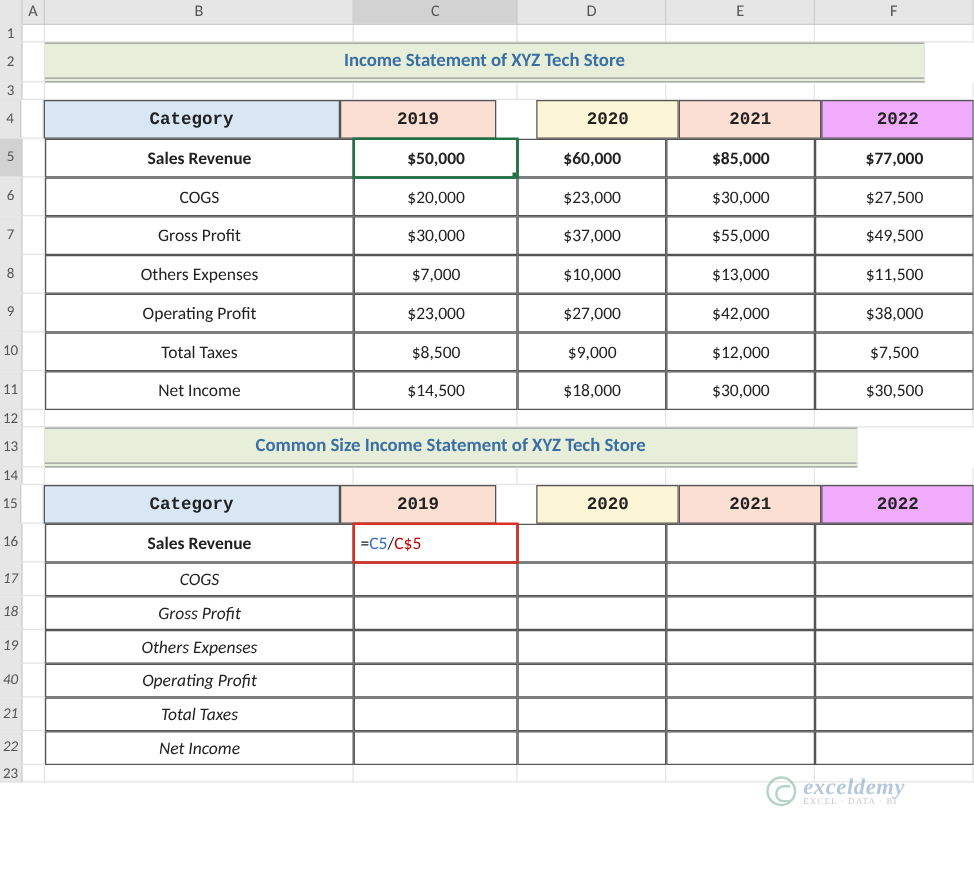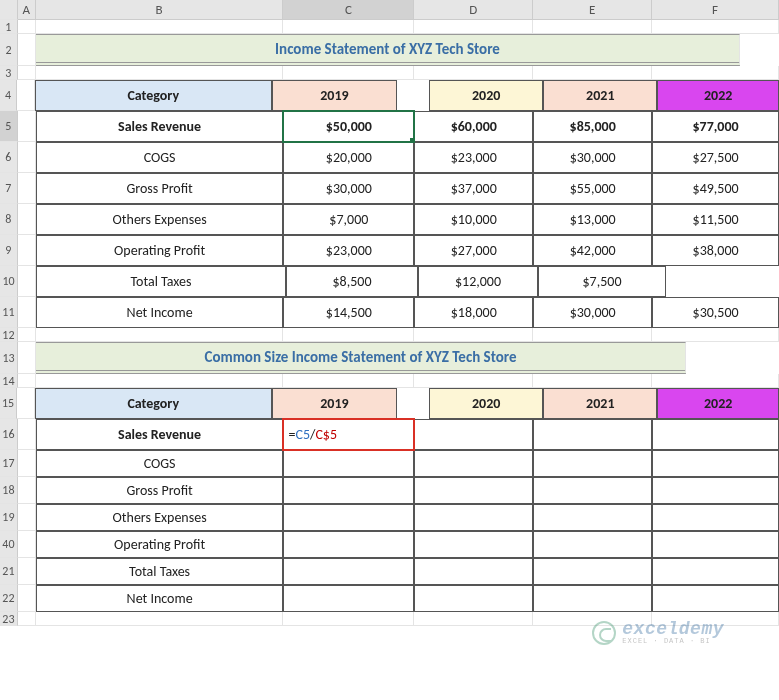--- a/index.html
+++ b/index.html
@@ -11,43 +11,43 @@
   .row-h { width: 18px; text-align: center; color: #555; font-size: 12px; border-right: 1px solid #ccc; border-bottom: 1px solid #e4e4e4; background: #e6e6e6; display: flex; align-items: center; justify-content: center; }
   .row-h.sel { background: #d2d2d2; }
   .col-h.sel { background: #d2d2d2; }
   
   .grid { display: flex; flex-direction: column; }
   .row { display: flex; }
   .cell { border-right: 1px solid #e4e4e4; border-bottom: 1px solid #e4e4e4; display: flex; align-items: center; padding: 0 5px; overflow: hidden; white-space: nowrap; }
   
   .cA { width: 18px; } .cB { width: 250px; } .cC { width: 132px; } .cD { width: 120px; } .cE { width: 120px; } .cF { width: 128px; }
   
-  .h-sm { height: 14px; } .h-md { height: 27px; } .h-lg { height: 31px; }
+  .h-sm { height: 14px; } .h-md { height: 27px; font-style: italic; } .h-lg { height: 31px; }
   
   .title { background: #e7efdb; color: #3a6ea5; font-weight: bold; font-size: 15px; justify-content: center; border-top: 1px solid #999; border-bottom: 4px double #999; }
   
-  .th { font-weight: bold; text-align: right; justify-content: center; border: 1px solid #555 !important; }
+  .th { font-weight: bold; text-align: right; justify-content: center; border: 1px solid #555 !important; font-family: Liberation Mono, monospace; }
   .td { border: 1px solid #555 !important; justify-content: center; }
   
   .bg-blue { background: #d9e7f5; }
   .bg-peach { background: #fadfd2; }
   .bg-yellow { background: #fdf6d6; margin-left: 32px; }
-  .bg-cyan { background: #d946ef; }
+  .bg-cyan { background: #f0abfc; }
   
   .bold { font-weight: bold; }
   
   .active-cell { outline: 2px solid #217346; outline-offset: -1px; position: relative; z-index: 2; text-align: center; }
   .active-cell::after { content:''; position:absolute; right:-3px; bottom:-3px; width:6px; height:6px; background:#217346; }
   
   .formula-box { outline: 2px solid #d93025; outline-offset: -1px; position: relative; z-index: 3; justify-content: flex-start !important; padding-left: 4px; font-family: Calibri, Arial, sans-serif; }
   .formula-box .eq { color: #222; }
   .formula-box .r1 { color: #3070c0; }
   .formula-box .r2 { color: #c00000; }
   
-  .watermark { position: absolute; right: 55px; bottom: 55px; opacity: 0.35; color: #28639a; font-family: Liberation Mono, monospace; text-align: left; line-height: 1; z-index: 5; display: flex; align-items: center; gap: 6px; }
+  .watermark { position: absolute; right: 55px; bottom: 55px; opacity: 0.35; color: #28639a; font-family: Liberation Serif, serif; text-align: left; line-height: 1; z-index: 5; display: flex; align-items: center; gap: 6px; }
   .watermark .logo-e { width: 24px; height: 24px; border: 2px solid #2a8a5f; border-radius: 50%; position: relative; }
   .watermark .logo-e::before { content:''; position:absolute; left:5px; top:5px; width:10px; height:10px; border:2px solid #2a8a5f; border-right:none; border-radius: 10px 0 0 10px; }
   .watermark .txt .big { font-size: 18px; font-weight: bold; font-style: italic; letter-spacing: 0.5px; }
   .watermark .txt .sm { font-size: 7px; letter-spacing: 1px; color: #555; }
 </style>
 </head>
 <body>
 
 <div class="sheet">
 
@@ -143,20 +143,21 @@
         <div class="cell cC td">$23,000</div>
         <div class="cell cD td">$27,000</div>
         <div class="cell cE td">$42,000</div>
         <div class="cell cF td">$38,000</div>
       </div>
     <div class="row h-lg">
         <div class="row-h">10</div>
         <div class="cell cA"></div>
         <div class="cell cB td">Total Taxes</div>
         <div class="cell cC td">$8,500</div>
+        <div class="cell cD td">$9,000</div>
         <div class="cell cE td">$12,000</div>
         <div class="cell cF td">$7,500</div>
       </div>
     <div class="row h-lg">
         <div class="row-h">11</div>
         <div class="cell cA"></div>
         <div class="cell cB td">Net Income</div>
         <div class="cell cC td">$14,500</div>
         <div class="cell cD td">$18,000</div>
         <div class="cell cE td">$30,000</div>

